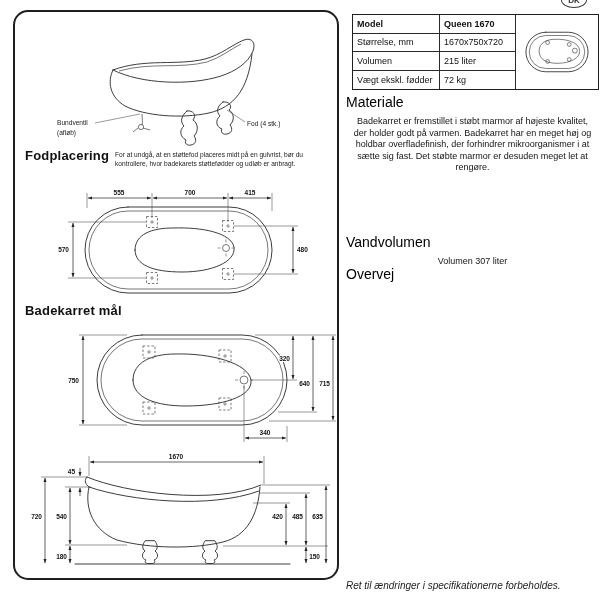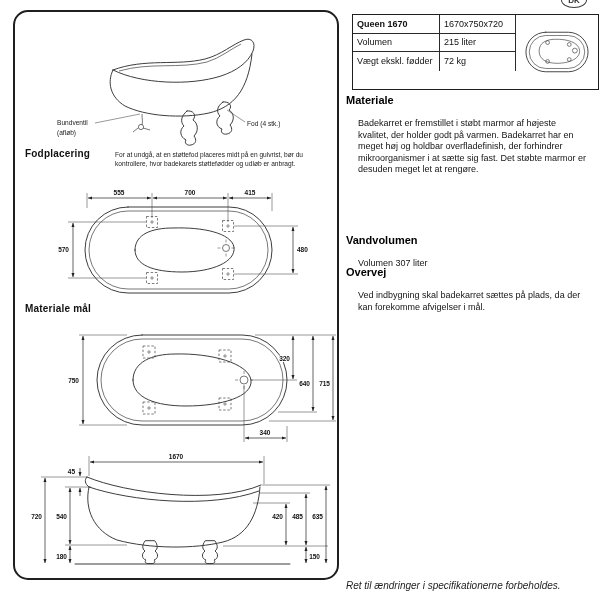--- a/index.html
+++ b/index.html
@@ -7,21 +7,21 @@
     width:607px;height:600px;position:relative;overflow:hidden;
     background:#ffffff;color:#1a1a1a;
     font-family:"Liberation Sans",sans-serif;
   }
   
   .panel{
     position:absolute;left:13px;top:10px;width:322px;height:566px;
     border:2px solid #1f1f1f;border-radius:15px;background:#fff;
   }
   .panel-heading{
-    position:absolute;left:10px;font-size:10px;font-weight:bold;color:#111;
+    position:absolute;left:10px;font-size:13px;font-weight:bold;color:#111;
     letter-spacing:.2px;
   }
   .intro{
     position:absolute;left:100px;top:138px;width:220px;
     font-size:6.6px;line-height:9px;color:#222;
   }
   .absvg{position:absolute;}
   
   .outline{fill:none;stroke:#3d3d3d;stroke-width:1;stroke-linecap:round;stroke-linejoin:round;}
   .thin{fill:none;stroke:#3d3d3d;stroke-width:.7;}
@@ -44,22 +44,22 @@
     white-space:nowrap;overflow:hidden;
   }
   .spec-table .cell.last-col{border-right:none;}
   .spec-table .cell.last-row{border-bottom:none;}
   .spec-table .bold{font-weight:bold;}
   .spec-table .iconcell{
     grid-column:3;grid-row:1 / span 4;border-bottom:none;border-right:none;
     display:flex;align-items:center;justify-content:center;padding:0;
   }
   .section{position:absolute;left:0;width:253px;color:#141414;}
-  .section h3{margin:0 0 1px 0;font-size:11px;font-weight:bold;color:#000;}
-  .section p{margin:12px;font-size:9px;line-height:11.5px;}
+  .section h3{margin:0 0 1px 0;font-size:14px;font-weight:normal;color:#000;}
+  .section p{margin:6px;font-size:9px;line-height:11.5px;text-align:center;}
   .footer{
     position:absolute;left:346px;top:580px;width:256px;
     font-size:10px;font-style:italic;color:#222;
   }
   .dk-badge{
     position:absolute;left:561px;top:-8px;width:26px;height:16px;
     border:1.4px solid #3a3a3a;border-radius:50%;
     display:flex;align-items:center;justify-content:center;
     font-size:8px;font-weight:bold;color:#333;background:#fff;box-sizing:border-box;
   }
@@ -146,21 +146,21 @@
     </g>
 
     <g>
       <line class="ext" x1="194" y1="41" x2="258" y2="41"></line>
       <line class="ext" x1="194" y1="89" x2="258" y2="89"></line>
       <line class="dim" x1="253" y1="42" x2="253" y2="88" marker-start="url(#arr)" marker-end="url(#arr)"></line>
       <text class="dimtxt" x="257" y="67" text-anchor="start">480</text>
     </g>
   </svg>
 
-  <div class="panel-heading" style="top:291px">Materiale mål</div>
+  <div class="panel-heading" style="top:291px">Badekarret mål</div>
 
   <svg class="absvg" style="left:0;top:313px" width="322" height="253" viewBox="0 0 322 253">
 
     <g>
       <rect class="outline" x="82" y="10" width="190" height="90" rx="45"></rect>
       <rect class="thin" x="86" y="14" width="182" height="82" rx="41"></rect>
       <path class="outline" d="M 118,55 C 118,37 137,29 160,29 C 196,28 233,38 236,55 C 238,72 206,81 171,81 C 141,81 118,73 118,55 Z"></path>
       <circle class="thin" cx="229" cy="55" r="4"></circle>
       <path class="ext" d="M 229,49 v-3 M 229,61 v3 M 223,55 h-3 M 235,55 h3"></path>
     </g>
@@ -240,49 +240,50 @@
       <text class="dimtxt" x="308" y="194" text-anchor="end">635</text>
       <line class="dim" x1="291" y1="222" x2="291" y2="238" marker-start="url(#arr)" marker-end="url(#arr)"></line>
       <text class="dimtxt" x="305" y="234" text-anchor="end">150</text>
     </g>
   </svg>
 </div>
 
 <div class="rightcol">
 
   <div class="spec-table">
+    <div class="cell bold">Model</div>
     <div class="cell bold">Queen 1670</div>
     <div class="cell iconcell last-col">
       <svg width="76" height="64" viewBox="0 0 78 68">
         <rect class="outline" x="6" y="13" width="66" height="42" rx="21"></rect>
         <rect class="thin" x="9.5" y="16.5" width="59" height="35" rx="17.5"></rect>
         <path class="thin" d="M 20,33 C 20,24 28,20.5 37,20.5 C 50,20 62,24 63,32 C 64,41 52,46 39,46 C 28,46 20,42 20,33 Z"></path>
         <circle class="thin" cx="58" cy="32.5" r="2.6"></circle>
         <circle class="thin" cx="29" cy="24" r="2"></circle>
         <circle class="thin" cx="52" cy="26" r="2"></circle>
         <circle class="thin" cx="29" cy="44" r="2"></circle>
         <circle class="thin" cx="52" cy="42" r="2"></circle>
       </svg>
     </div>
+    <div class="cell">Størrelse, mm</div>
     <div class="cell">1670x750x720</div>
     <div class="cell">Volumen</div>
     <div class="cell">215 liter</div>
     <div class="cell last-row">Vægt ekskl. fødder</div>
     <div class="cell last-row">72 kg</div>
   </div>
 
   <div class="section" style="top:94px">
     <h3>Materiale</h3>
     <p>Badekarret er fremstillet i støbt marmor af højeste kvalitet, der holder godt på varmen. Badekarret har en meget høj og holdbar overfladefinish, der forhindrer mikroorganismer i at sætte sig fast. Det støbte marmor er desuden meget let at rengøre.</p>
   </div>
 
   <div class="section" style="top:234px">
     <h3>Vandvolumen</h3>
     <p>Volumen 307 liter</p>
   </div>
 
   <div class="section" style="top:266px">
     <h3>Overvej</h3>
-    <p>Ved indbygning skal badekarret sættes på plads, da der kan forekomme afvigelser i mål.</p>
   </div>
 </div>
 
 <div class="footer">Ret til ændringer i specifikationerne forbeholdes.</div>
 
 </body></html>

